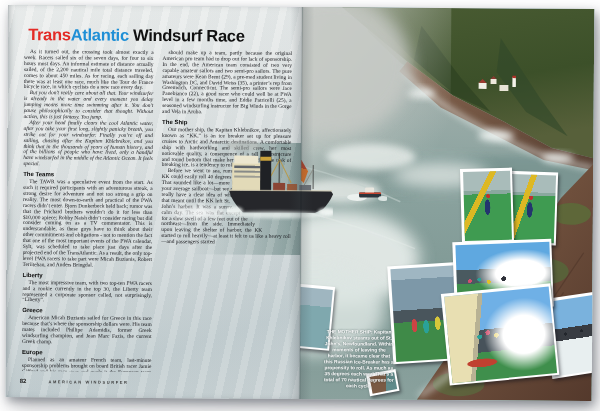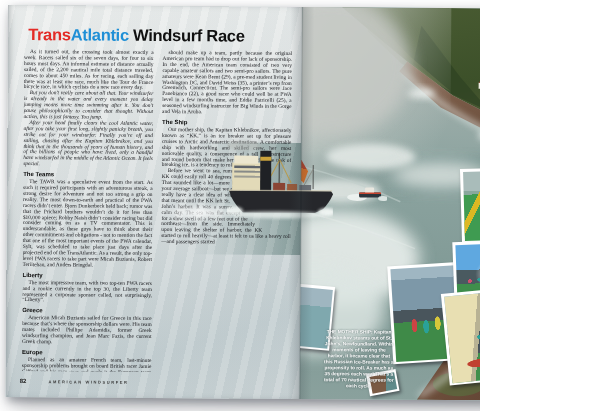--- a/index.html
+++ b/index.html
@@ -1,16 +1,16 @@
 <!DOCTYPE html>
 <html><head>
 <meta charset="utf-8">
 <style>
   html,body{margin:0;padding:0;background:#ffffff;}
-  .stage{position:relative;width:480px;height:411px;overflow:hidden;background:#ffffff;
+  .stage{position:relative;width:600px;height:411px;overflow:hidden;background:#ffffff;
          font-family:"Liberation Sans",sans-serif;}
   .spread{position:absolute;left:7px;top:7px;width:586px;height:392px;
           transform:rotate(.4deg);transform-origin:50% 50%;
           box-shadow:2px 4px 10px rgba(70,75,85,.5),6px 11px 22px rgba(70,75,85,.32);
           background:#cfd6d8;}
   .page{position:absolute;top:0;height:100%;overflow:hidden;}
   .page-left{left:0;width:294px;
     background:linear-gradient(163deg,#eef0ef 0%,#e2e6e6 30%,#d2d9da 58%,#c2cdd0 82%,#c9d2d4 100%);
     box-shadow:inset 4px 0 7px -3px rgba(90,100,105,.55);}
   .page-left::after{content:"";position:absolute;inset:0;

